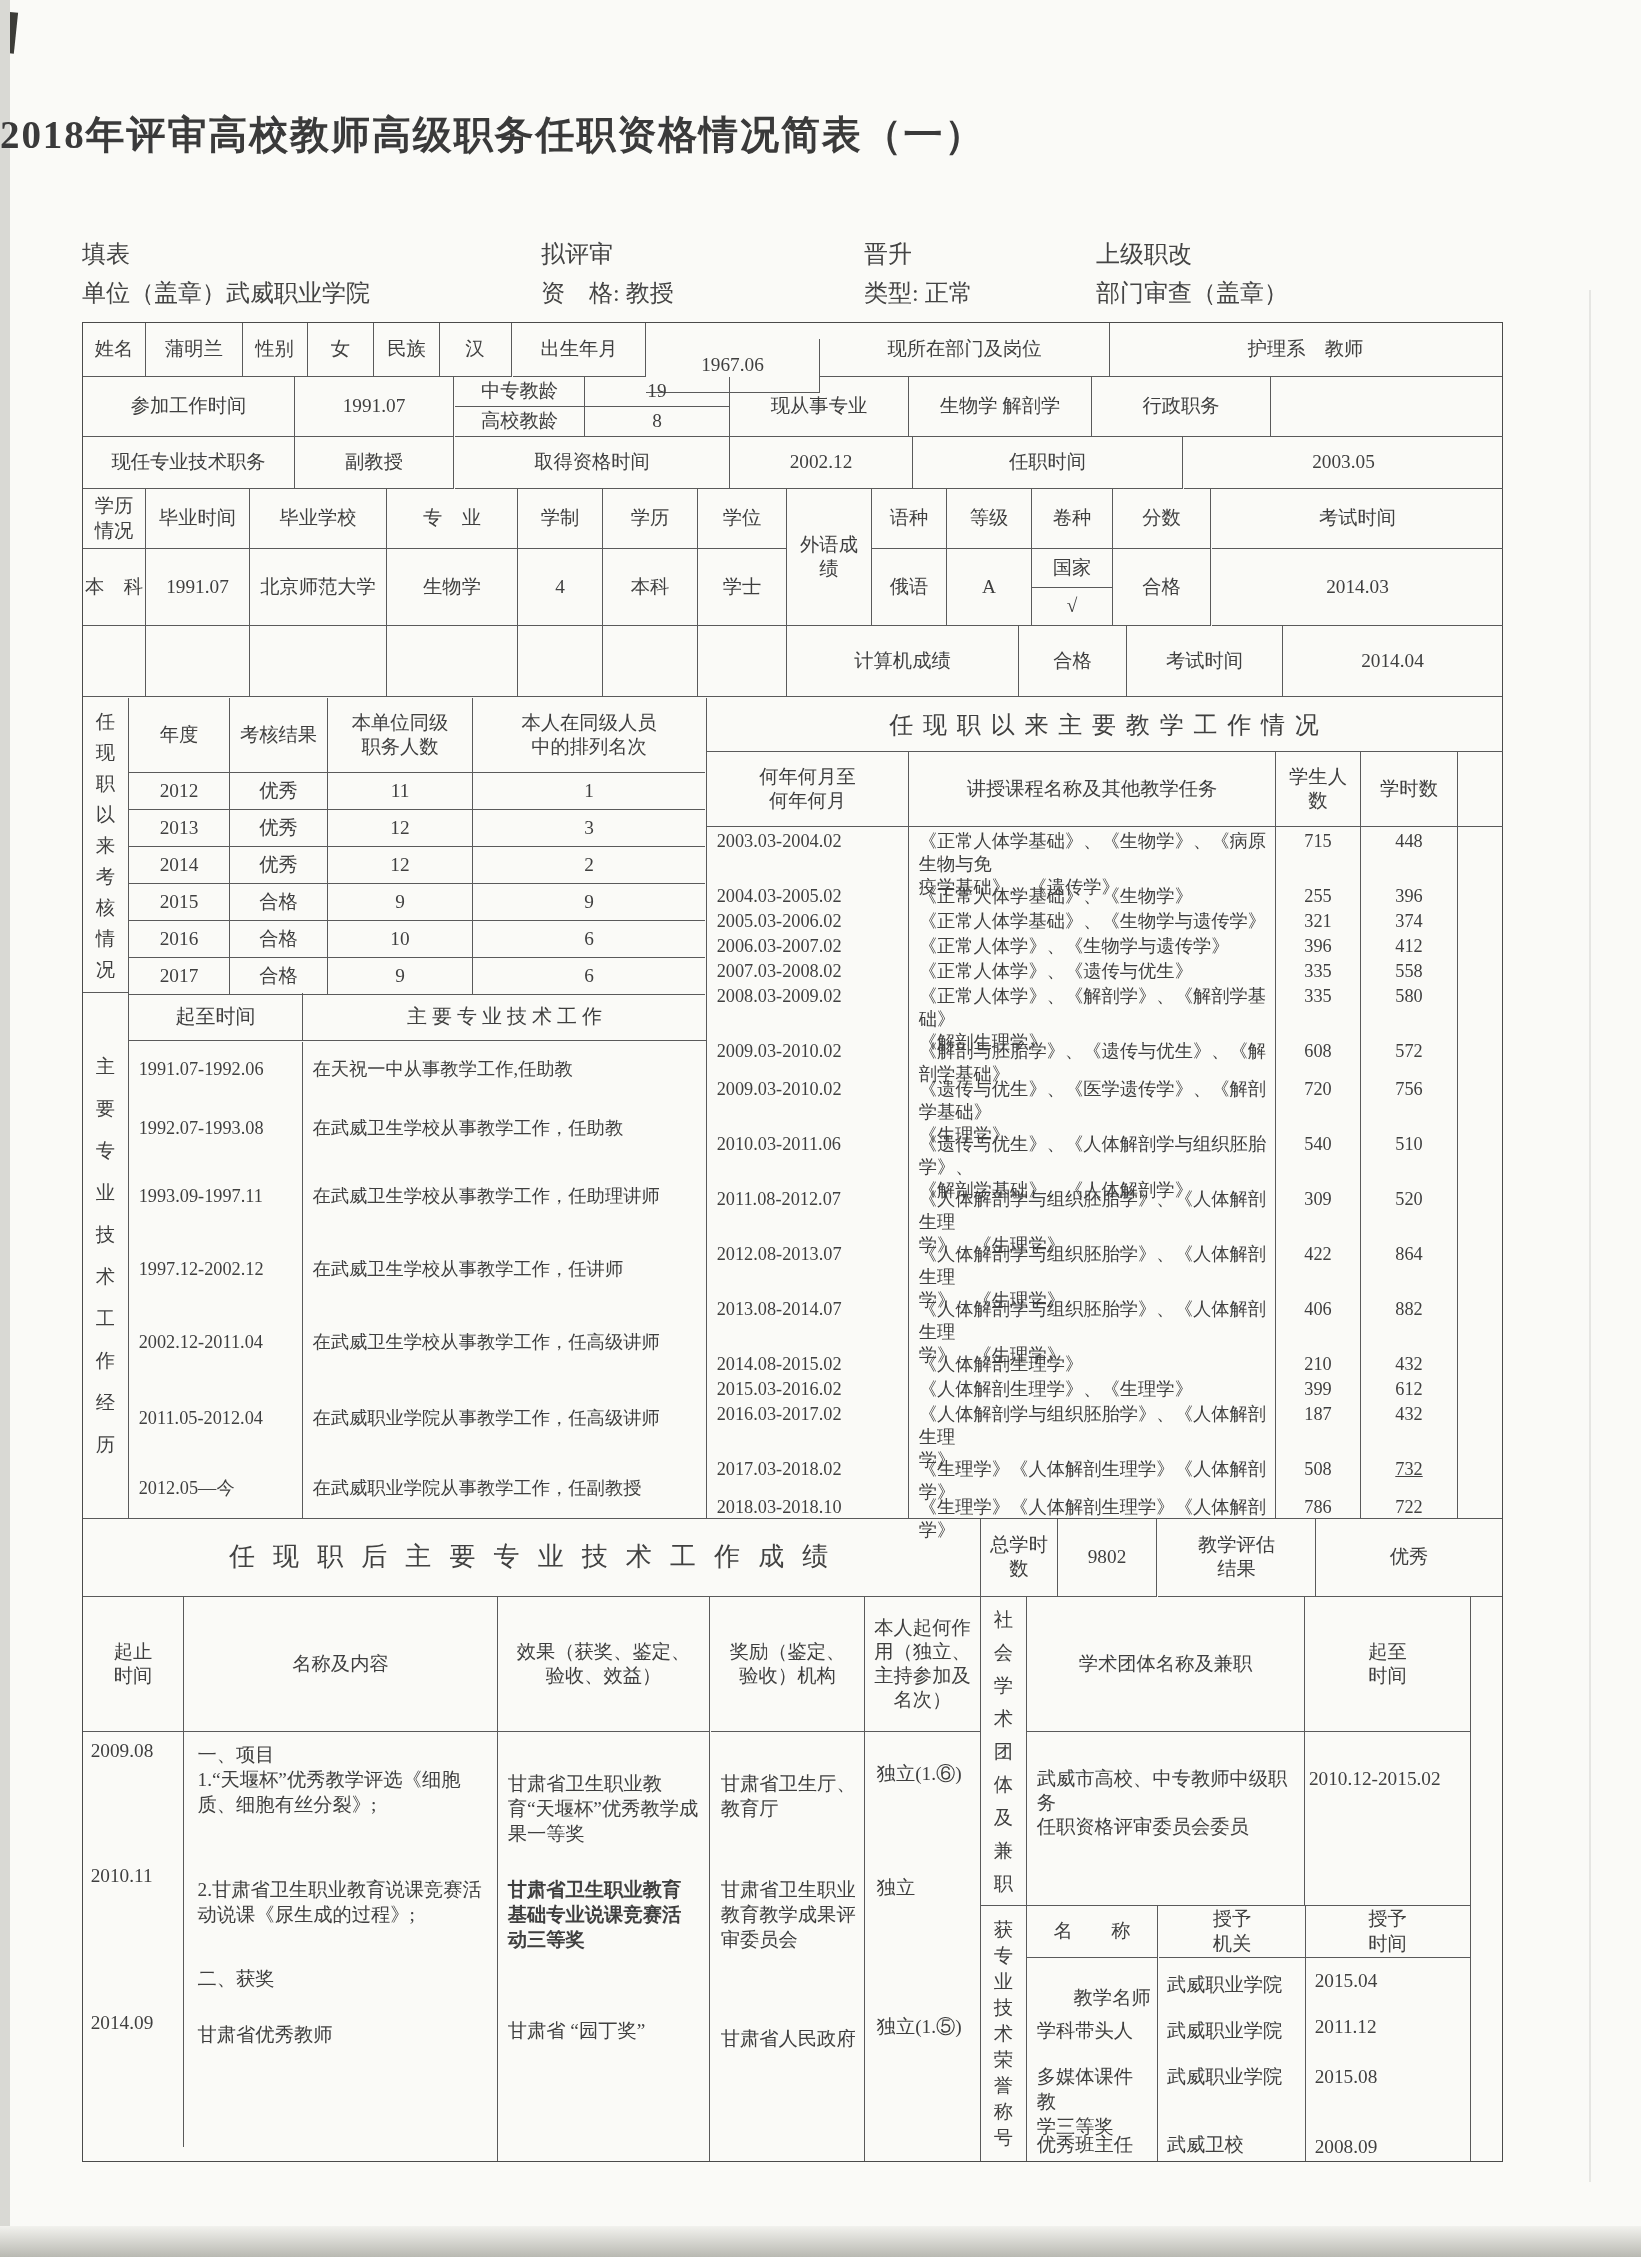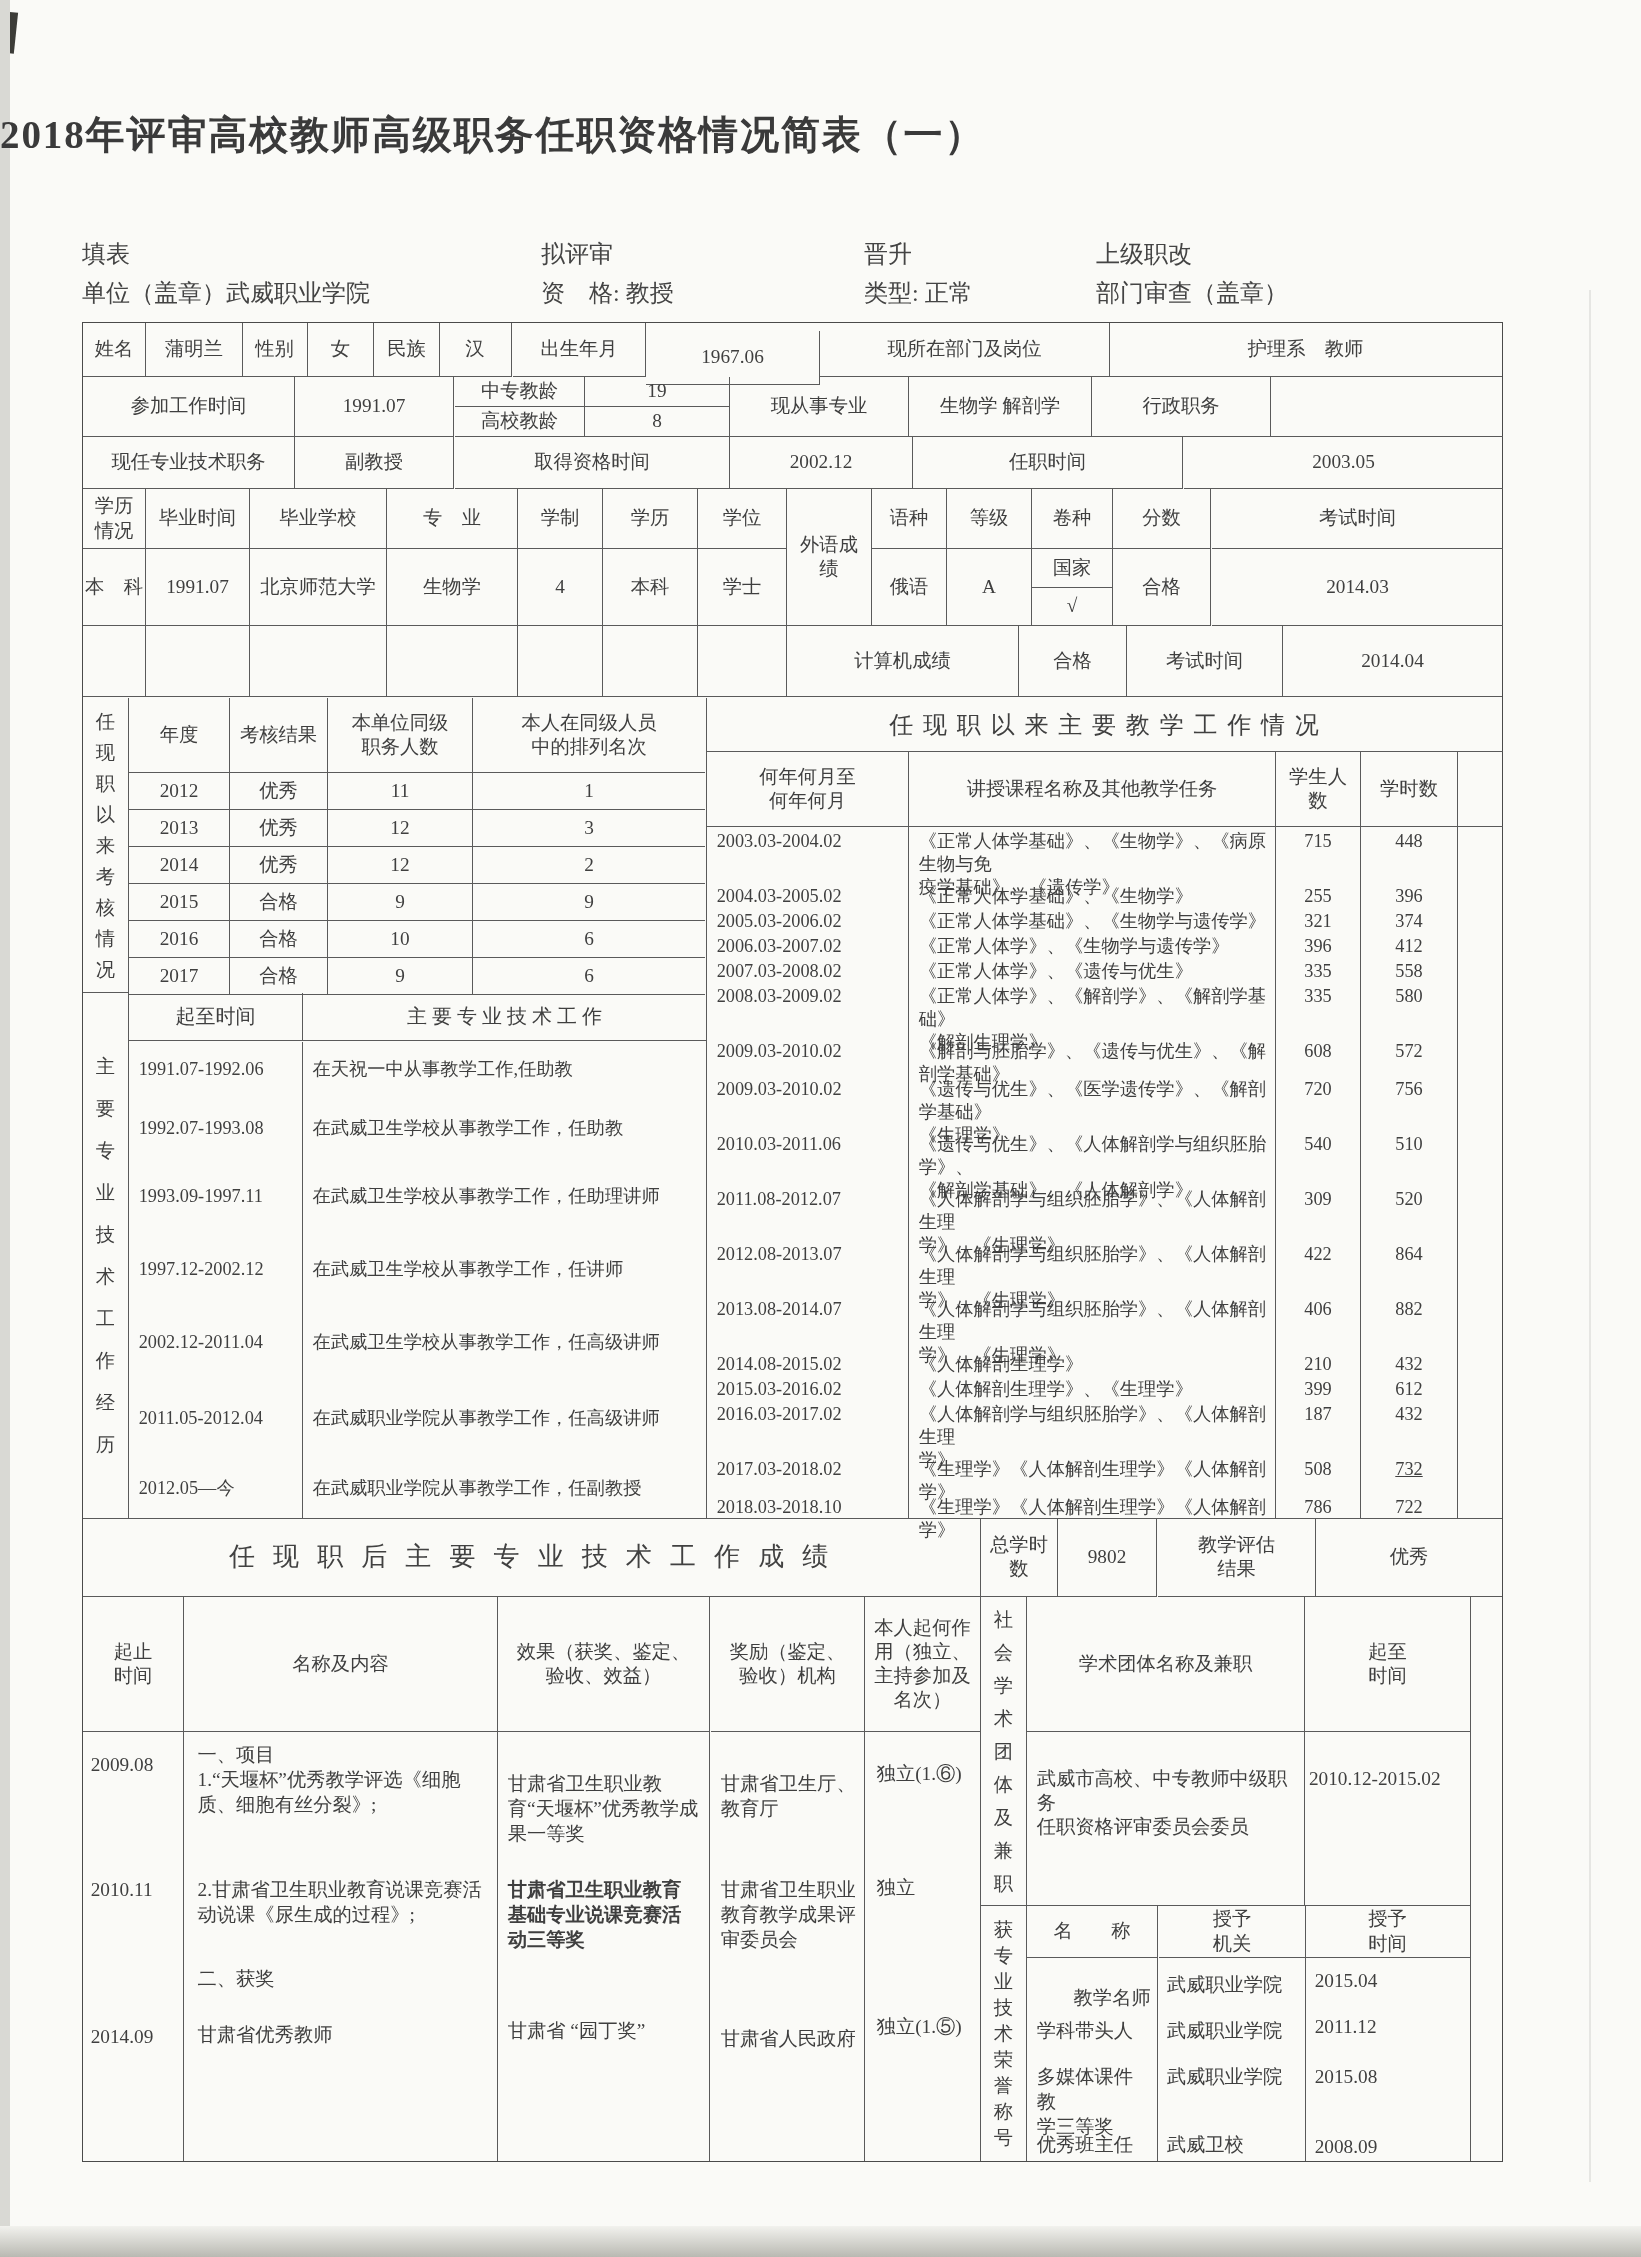--- a/index.html
+++ b/index.html
@@ -64,21 +64,21 @@
   <div class="tbl">
 
     <div class="sec" style="top:0;height:54px;">
       <div class="c" style="left:0;top:0;width:63px;height:54px;">姓名</div>
       <div class="c" style="left:63px;top:0;width:97px;height:54px;">蒲明兰</div>
       <div class="c" style="left:159px;top:0;width:66px;height:54px;">性别</div>
       <div class="c" style="left:225px;top:0;width:66px;height:54px;">女</div>
       <div class="c" style="left:291px;top:0;width:66px;height:54px;">民族</div>
       <div class="c" style="left:356px;top:0;width:73px;height:54px;">汉</div>
       <div class="c" style="left:430px;top:0;width:133px;height:54px;">出生年月</div>
-      <div class="c" style="left:563px;top:8px;width:174px;height:54px;">1967.06</div>
+      <div class="c" style="left:563px;top:16px;width:174px;height:54px;">1967.06</div>
       <div class="c" style="left:737px;top:0;width:290px;height:54px;">现所在部门及岗位</div>
       <div class="c nr" style="left:1026px;top:0;width:393px;height:54px;">护理系　教师</div>
     </div>
 
     <div class="sec" style="top:54px;height:60px;">
       <div class="c" style="left:0;top:0;width:212px;height:60px;">参加工作时间</div>
       <div class="c" style="left:212px;top:0;width:159px;height:60px;">1991.07</div>
       <div class="c" style="left:372px;top:0;width:130px;height:30px;">中专教龄</div>
       <div class="c" style="left:502px;top:0;width:145px;height:30px;">19</div>
       <div class="c" style="left:372px;top:30px;width:130px;height:30px;">高校教龄</div>
@@ -419,21 +419,21 @@
       <div class="c" style="left:101px;top:0;width:314px;height:135px;">名称及内容</div>
       <div class="c" style="left:415px;top:0;width:212px;height:135px;">效果（获奖、鉴定、
 验收、效益）</div>
       <div class="c" style="left:628px;top:0;width:154px;height:135px;">奖励（鉴定、
 验收）机构</div>
       <div class="c" style="left:782px;top:0;width:116px;height:135px;">本人起何作
 用（独立、
 主持参加及
 名次）</div>
 
-      <div class="c nb tp" style="left:0;top:135px;width:101px;height:429px;">
+      <div class="c nb tp" style="left:0;top:121px;width:101px;height:429px;">
         <div class="item" style="left:7.7px;top:20px;">2009.08</div>
         <div class="item" style="left:7.7px;top:145px;">2010.11</div>
         <div class="item" style="left:7.7px;top:292px;">2014.09</div>
       </div>
       <div class="c nb tp" style="left:101px;top:135px;width:314px;height:429px;">
         <div class="item" style="left:13.5px;top:9.7px;width:285px;text-align:left;">一、项目
 1.“天堰杯”优秀教学评选《细胞质、细胞有丝分裂》;</div>
         <div class="item" style="left:13.5px;top:145px;width:285px;text-align:left;">2.甘肃省卫生职业教育说课竞赛活动说课《尿生成的过程》;</div>
         <div class="item" style="left:13.5px;top:234px;width:285px;text-align:left;">二、获奖</div>
         <div class="item" style="left:13.5px;top:290px;width:285px;text-align:left;">甘肃省优秀教师</div>

